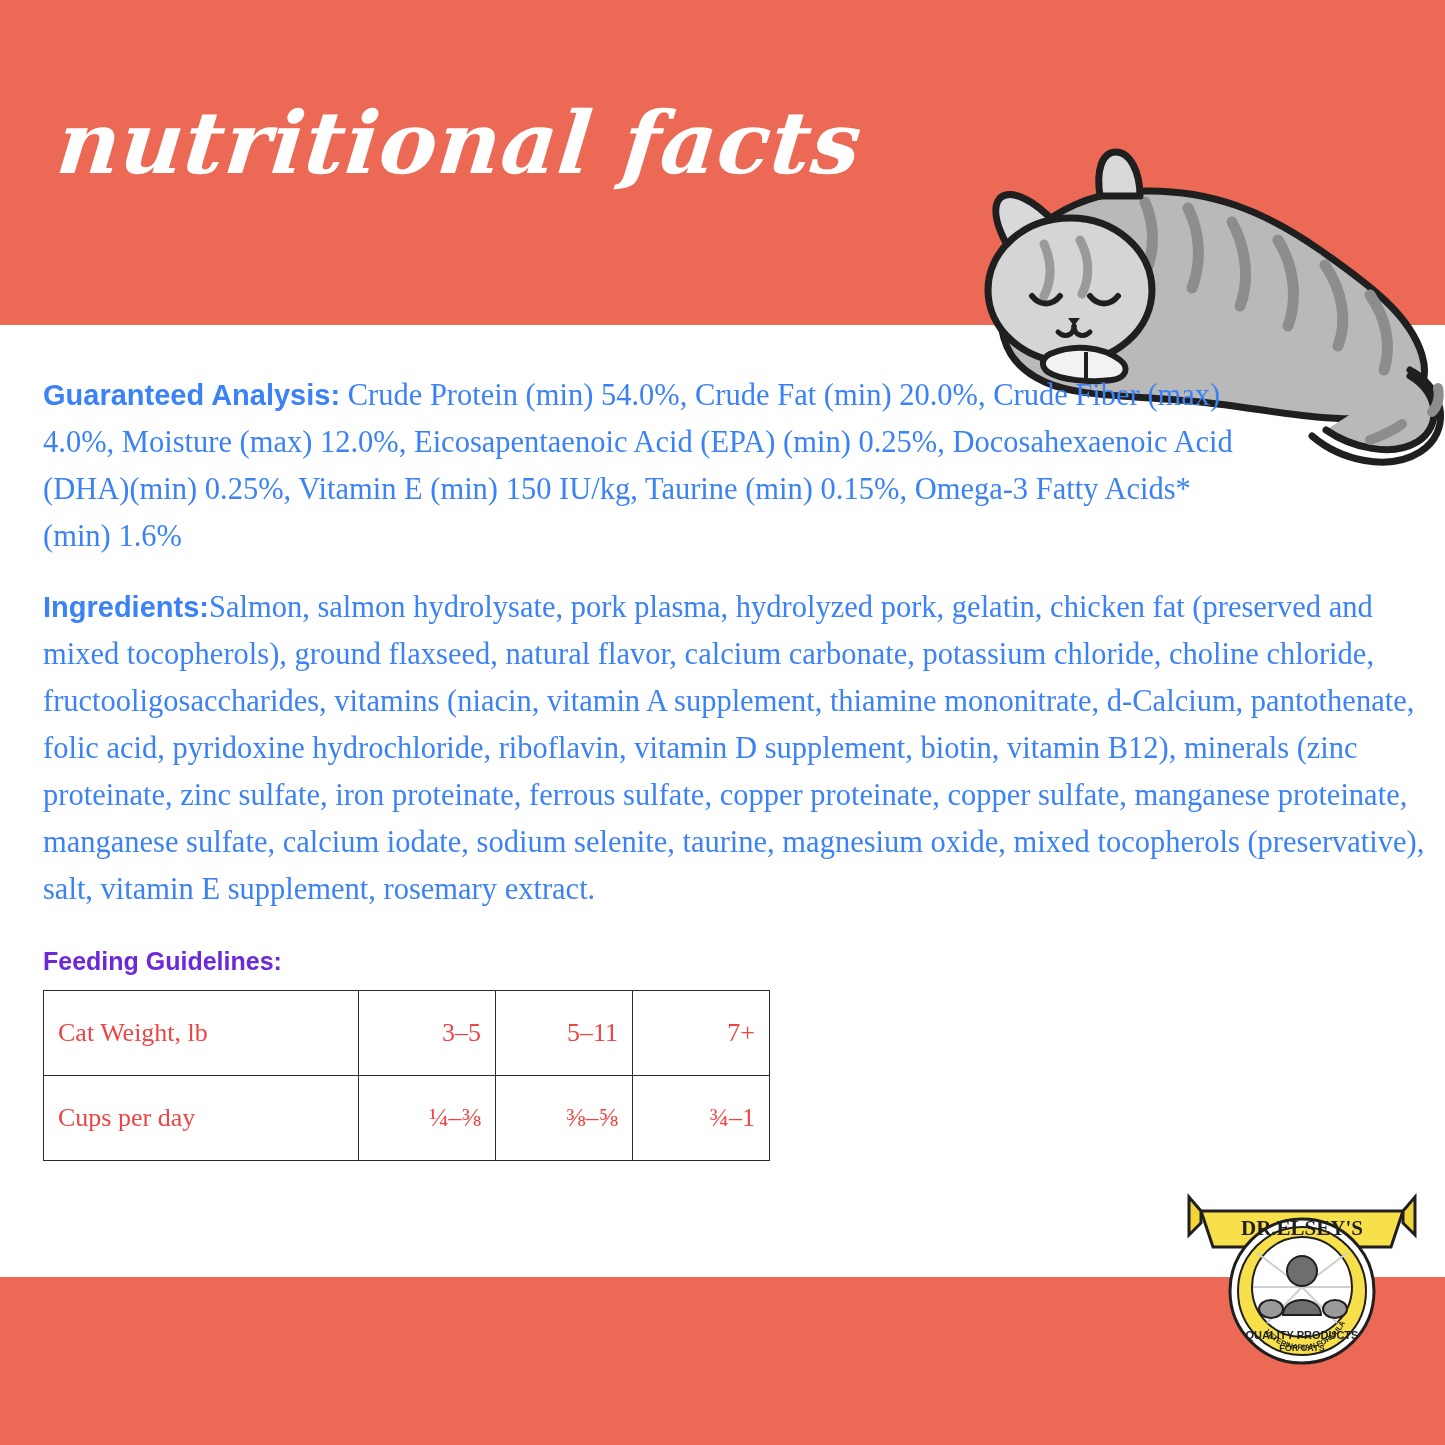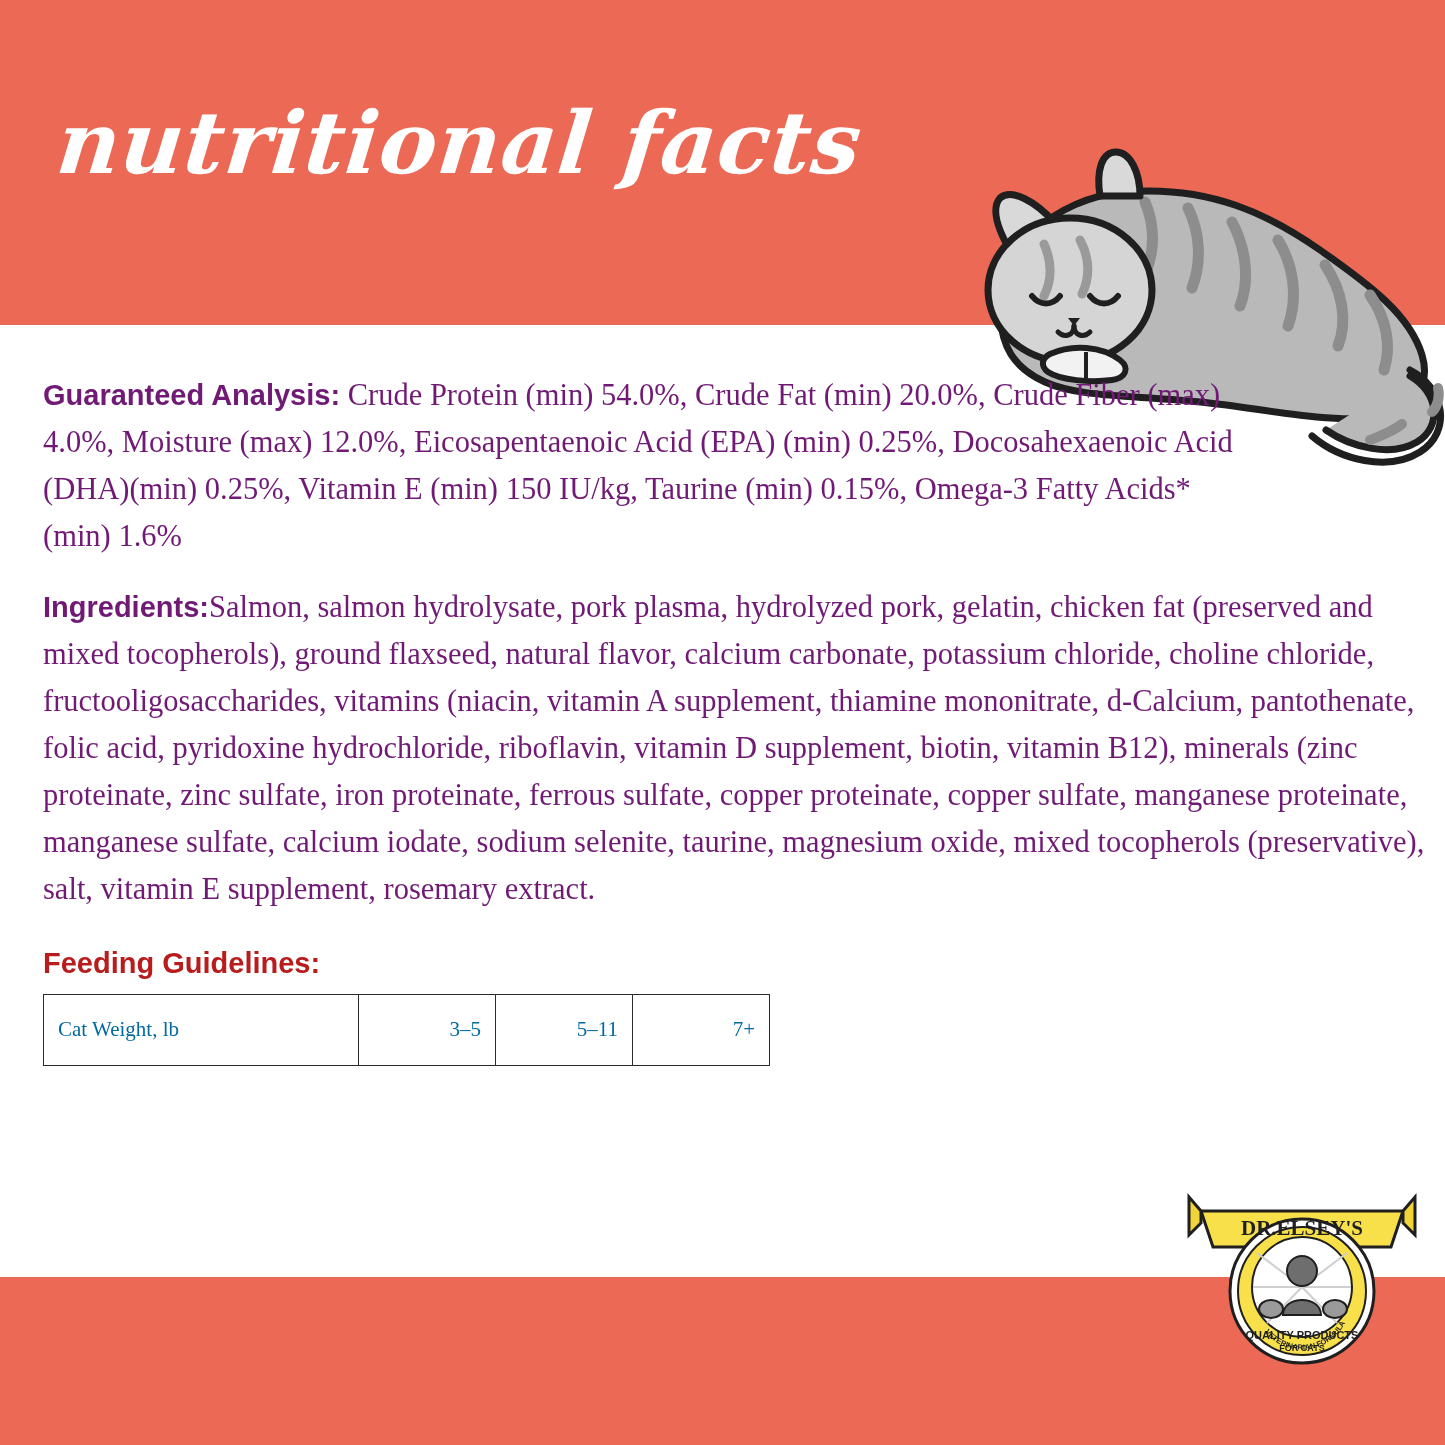--- a/index.html
+++ b/index.html
@@ -75,49 +75,49 @@
   
   .content {
     position: absolute;
     left: 43px;
     top: 372px;
     width: 1385px;
   }
   .para {
     font-size: 30.5px;
     line-height: 1.54;
-    color: #701a75;
+    color: #3b82f6;
     margin: 0 0 24px 0;
     text-align: left;
   }
   .para .lead {
     font-family: "Liberation Sans", sans-serif;
     font-weight: 700;
     font-size: 29px;
   }
   .ga-block { width: 1210px; }
   .ing-block { width: 1390px; }
 
   .feeding-title {
     font-family: "Liberation Sans", sans-serif;
     font-weight: 700;
-    font-size: 29px;
-    color: #b91c1c;
+    font-size: 25px;
+    color: #6d28d9;
     margin: 34px 0 14px 0;
   }
 
   table.feeding {
     border-collapse: collapse;
     margin-left: 0;
   }
   table.feeding td {
     border: 1.5px solid #2b2b2b;
-    font-size: 21px;
-    color: #0369a1;
-    padding: 15px 14px;
+    font-size: 26px;
+    color: #ef4444;
+    padding: 22px 14px;
     height: 40px;
   }
   td.label-cell {
     width: 286px;
     padding-left: 30px;
     text-align: left;
   }
   td.val-cell {
     width: 108px;
     text-align: right;
@@ -185,20 +185,26 @@
     <div class="feeding-title">Feeding Guidelines:</div>
 
     <table class="feeding">
       <tbody>
         <tr>
           <td class="label-cell">Cat Weight, lb</td>
           <td class="val-cell">3–5</td>
           <td class="val-cell">5–11</td>
           <td class="val-cell">7+</td>
         </tr>
+        <tr>
+          <td class="label-cell">Cups per day</td>
+          <td class="val-cell">¼–⅜</td>
+          <td class="val-cell">⅜–⅝</td>
+          <td class="val-cell">¾–1</td>
+        </tr>
       </tbody>
     </table>
   </div>
 
   <div class="bottom-band"></div>
 
   <div class="logo-badge">
     <svg width="230" height="200" viewBox="0 0 230 200" xmlns="http://www.w3.org/2000/svg">
 
       <path d="M14,28 L216,28 L204,64 L26,64 Z" fill="#f7e04a" stroke="#1f1f1f" stroke-width="3"></path>

